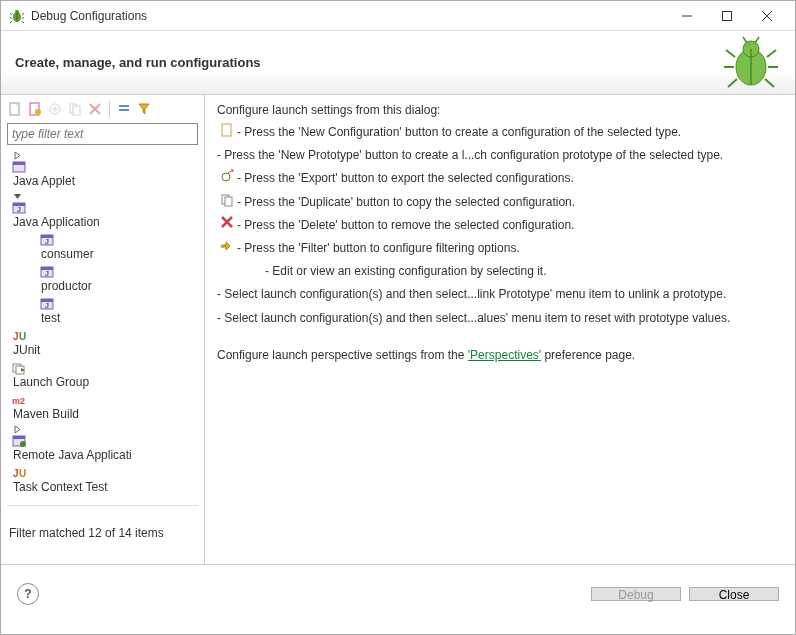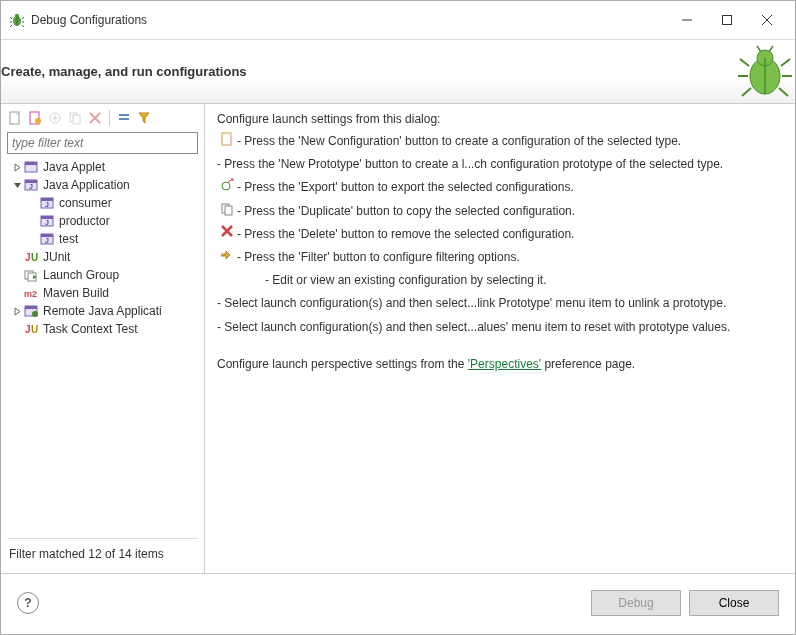--- a/index.html
+++ b/index.html
@@ -1,58 +1,58 @@
 <!DOCTYPE html>
 <html><head>
 <meta charset="utf-8">
 <style>
 * { box-sizing: border-box; margin: 0; padding: 0; }
 body { font-family: "Segoe UI", Tahoma, sans-serif; font-size: 12px; color: #333; background: #fff; width: 796px; height: 635px; overflow: hidden; border: 1px solid #aaa; }
 
-.titlebar { height: 39px; display: flex; align-items: center; padding: 0 8px; border-bottom: 1px solid #ddd; }
+.titlebar { height: 30px; display: flex; align-items: center; padding: 0 8px; border-bottom: 1px solid #ddd; }
 .titlebar .bug-small { width: 16px; height: 16px; margin-right: 6px; }
 .titlebar .title { flex: 1; font-size: 12px; }
 .titlebar .win-btn { width: 40px; height: 28px; display: flex; align-items: center; justify-content: center; cursor: pointer; }
 
-.header { height: 64px; padding: 10px 0; background: linear-gradient(to bottom, #fff 60%, #f0f0f0); border-bottom: 1px solid #ccc; display: flex; justify-content: space-between; align-items: center; }
+.header { height: 64px; padding: 10px 14px; background: linear-gradient(to bottom, #fff 60%, #f0f0f0); border-bottom: 1px solid #ccc; display: flex; justify-content: space-between; align-items: center; }
 .header .heading { font-weight: bold; font-size: 13px; }
 .header .bug-big { width: 60px; height: 55px; }
 
 .main { display: flex; height: 470px; border-bottom: 1px solid #ccc; }
 .sidebar { width: 204px; border-right: 1px solid #ccc; display: flex; flex-direction: column; padding: 6px 6px 4px 6px; }
 .toolbar { display: flex; gap: 4px; padding-bottom: 6px; align-items: center; }
 .toolbar .tb-icon { width: 16px; height: 16px; display: flex; align-items: center; justify-content: center; cursor: pointer; }
 .toolbar .tb-icon.disabled { opacity: 0.5; cursor: default; }
 .toolbar .sep { width: 1px; height: 16px; background: #ccc; margin: 0 2px; }
 
 .filter-input { width: 100%; padding: 3px 4px; font-size: 12px; border: 1px solid #888; color: #888; font-style: italic; margin-bottom: 4px; }
 
 .tree { flex: 1; overflow: auto; font-size: 12px; }
-.tree-item { display: flex; align-items: center; padding: 2px 0; cursor: pointer; white-space: nowrap; }
+.tree-item { display: flex; padding: 2px 0; cursor: pointer; white-space: nowrap; flex-direction: column; }
 .tree-item.child { padding-left: 32px; }
 .tree-item.parent { padding-left: 4px; }
 .tree-item .arrow { width: 12px; display: inline-flex; justify-content: center; color: #666; font-size: 10px; }
 .tree-item .icon { width: 18px; display: inline-flex; justify-content: center; align-items: center; }
 .tree-item .label { padding-left: 2px; }
 
-.filter-status { padding: 8px 2px; font-size: 12px; border-top: 1px solid #ddd; margin-top: 4px; }
+.filter-status { padding: 20px 2px; font-size: 12px; border-top: 1px solid #ddd; margin-top: 4px; }
 
 .content { flex: 1; padding: 8px 12px; font-size: 12px; overflow: auto; }
 .content .intro { margin-bottom: 6px; }
 .content .line { display: flex; align-items: flex-start; margin: 4px 0; line-height: 1.6; }
 .content .line .bullet-icon { width: 20px; display: inline-flex; justify-content: center; align-items: center; flex-shrink: 0; }
 .content .line .text { flex: 1; }
 .content .line.indent { padding-left: 28px; }
 .content .footer-line { margin-top: 20px; }
 .content a { color: #15803d; text-decoration: underline; }
 
 .button-bar { height: 58px; display: flex; align-items: center; padding: 0 16px; }
 .help-icon { width: 22px; height: 22px; border: 1px solid #888; border-radius: 50%; display: flex; align-items: center; justify-content: center; color: #555; font-weight: bold; cursor: pointer; }
 .button-bar .spacer { flex: 1; }
-.btn { min-width: 90px; height: 26px; border: 1px solid #adadad; background: #e1e1e1; font-size: 12px; cursor: pointer; margin-left: 8px; }
+.btn { min-width: 90px; height: 14px; border: 1px solid #adadad; background: #e1e1e1; font-size: 12px; cursor: pointer; margin-left: 8px; }
 .btn:disabled { color: #999; cursor: default; }
 
 svg { display: block; }
 </style>
 </head>
 <body>
 
 <div class="titlebar">
   <span class="bug-small">
     <svg width="16" height="16" viewBox="0 0 16 16">

